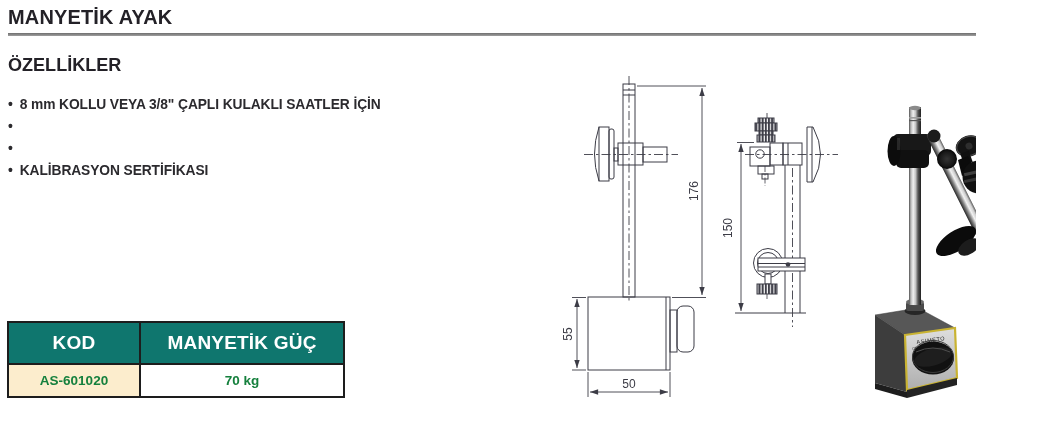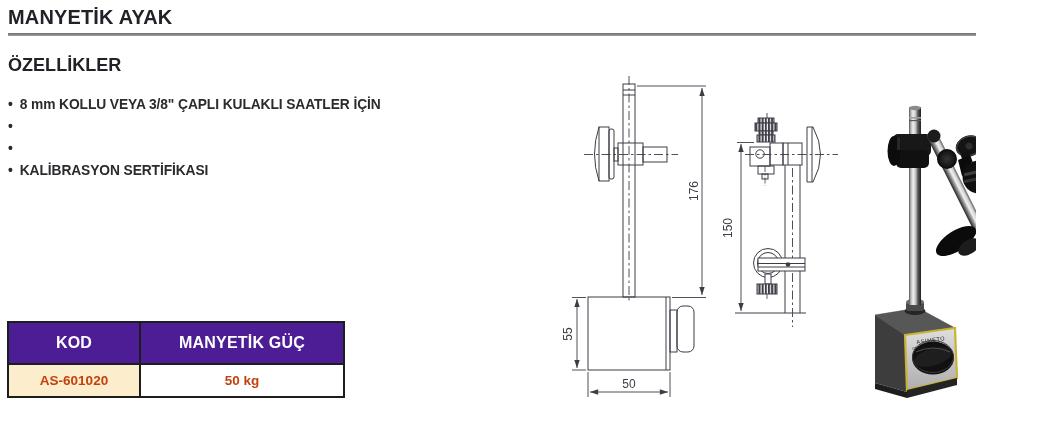--- a/index.html
+++ b/index.html
@@ -12,23 +12,23 @@
     background:linear-gradient(#6e6e6e,#9f9f9f);}
   .features-heading{position:absolute;left:8px;top:54px;font-size:19px;font-weight:bold;
     color:#232127;transform:scale(.95,1);transform-origin:left top;}
   .features{position:absolute;left:8px;top:94px;margin:0;padding:0;list-style:none;}
   .features li{display:flex;gap:7px;font-size:13.8px;font-weight:bold;color:#2b2a2e;
     line-height:22px;letter-spacing:-.1px;}
   .features .bullet{font-size:13.8px;}
 
   table.spec{position:absolute;left:7px;top:321px;border-collapse:collapse;}
   table.spec th,table.spec td{border:2px solid #1d1d1d;text-align:center;vertical-align:middle;padding:0;}
-  table.spec th{background:#4c1d95;color:#ffffff;font-size:16px;font-weight:bold;height:40px;letter-spacing:.2px;margin-top:26px;}
+  table.spec th{background:#0f766e;color:#ffffff;font-size:19px;font-weight:bold;height:40px;letter-spacing:.2px;margin-top:26px;}
   table.spec th.c1{width:130px;} table.spec th.c2{width:202px;}
-  table.spec td{height:31px;font-size:13.5px;font-weight:bold;color:#c2410c;background:#fff;}
+  table.spec td{height:31px;font-size:13.5px;font-weight:bold;color:#15803d;background:#fff;}
   table.spec td.kod{background:#fcedcd;}
 
   svg.drawing{position:absolute;left:555px;top:60px;}
   svg.photo{position:absolute;left:860px;top:85px;}
   svg text.dim{font-family:"Liberation Sans",sans-serif;font-size:12px;fill:#3c3c46;}
 </style>
 </head>
 <body>
 
 <div class="page">
@@ -57,21 +57,21 @@
   <table class="spec">
     <thead>
       <tr>
         <th class="c1">KOD</th>
         <th class="c2">MANYETİK GÜÇ</th>
       </tr>
     </thead>
     <tbody>
       <tr>
         <td class="kod">AS-601020</td>
-        <td>50 kg</td>
+        <td>70 kg</td>
       </tr>
     </tbody>
   </table>
 
   <svg class="drawing" width="300" height="350" viewBox="555 60 300 350">
     <defs>
       <marker id="arr" viewBox="0 0 10 7" refX="9.5" refY="3.5" markerWidth="9" markerHeight="6.3" orient="auto-start-reverse" markerUnits="userSpaceOnUse">
         <path d="M0.5,0.5 L9.5,3.5 L0.5,6.5 Z" fill="#3c3c46"></path>
       </marker>
       <pattern id="knurl" width="3.2" height="4" patternUnits="userSpaceOnUse">

